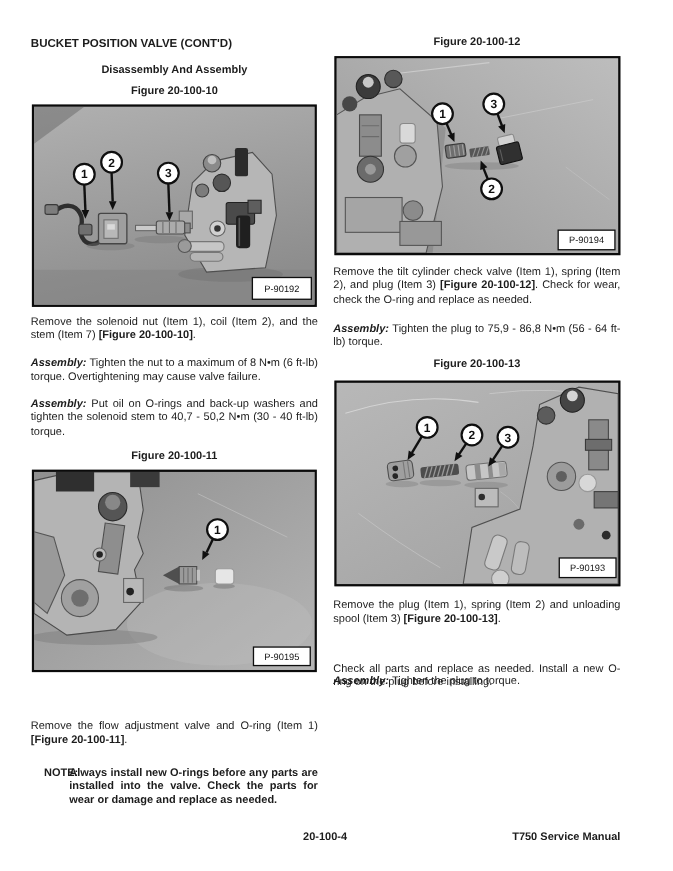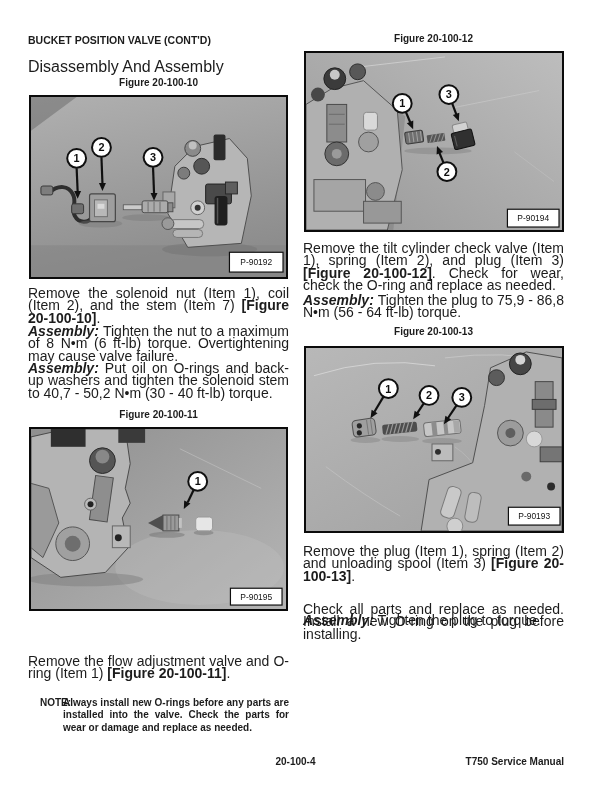--- a/index.html
+++ b/index.html
@@ -1,23 +1,23 @@
 <!DOCTYPE html>
 <html><head>
 <meta charset="utf-8">
 <style>
   * { margin:0; padding:0; box-sizing:border-box; }
   html,body { background:#ffffff; }
   body { width:612px; height:792px; font-family:"Liberation Sans","DejaVu Sans",sans-serif; }
   .page { position:relative; width:612px; height:792px; background:#ffffff; overflow:hidden; color:#1c1c1c; }
   .abs { position:absolute; }
   .h-title { font-size:10.5px; font-weight:700; }
-  .h-sub { font-size:16px; font-weight:400; }
+  .h-sub { font-size:10px; font-weight:700;text-align:center; }
   .fig-caption { font-size:10px; font-weight:700;text-align:center; }
-  p.body { font-size:14px; line-height:12.3px; text-align:justify; }
+  p.body { font-size:10px; line-height:12.3px; text-align:justify; }
   .lead { font-weight:700; font-style:italic; }
   .ref { font-weight:700; }
   .note { font-size:10px; line-height:12.3px; font-weight:700; text-align:justify; padding-left:35px; position:relative; }
   .note-label { position:absolute; left:0; top:0; font-weight:700;margin-left:12px; }
   figure.photo { position:absolute; border:2px solid #0b0b0b; background:#9a9a9a; }
   figure.photo svg { display:block; width:100%; height:100%; }
   .footer-text { font-size:10px; font-weight:700; }
   .callout-circle { fill:#ffffff; stroke:#0f0f0f; stroke-width:2; }
   .callout-num { font-size:11px; font-weight:700; fill:#0f0f0f; text-anchor:middle; font-family:"Liberation Sans",sans-serif; }
   .arrow-shaft { stroke:#101010; stroke-width:2.2; }

